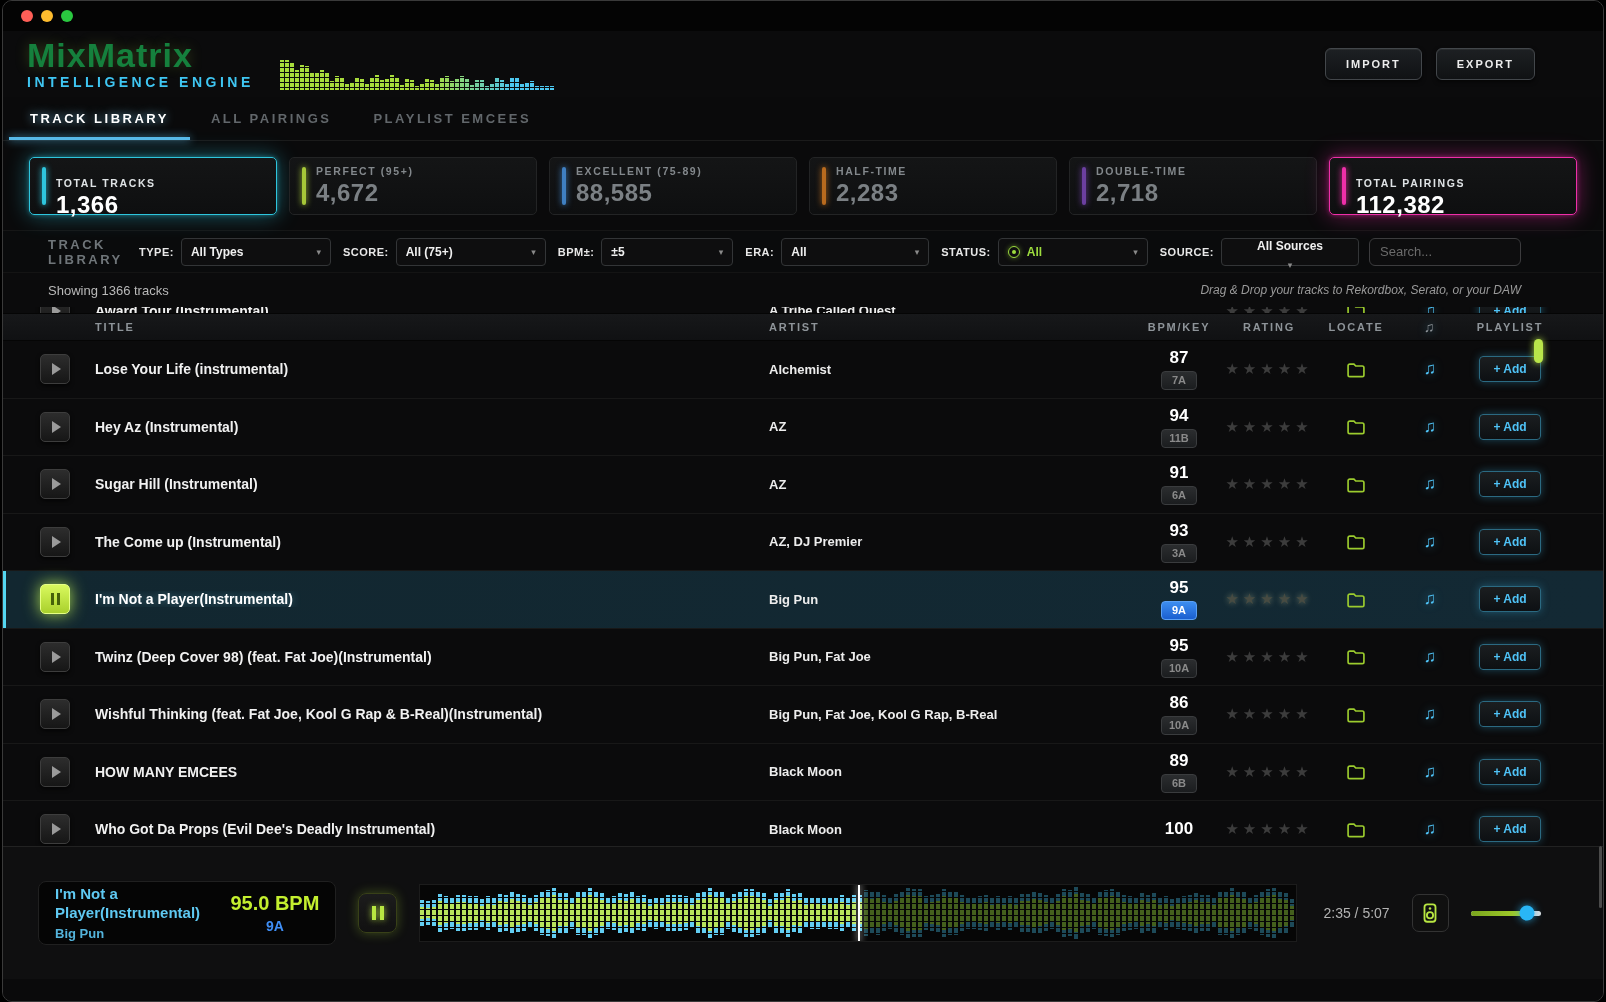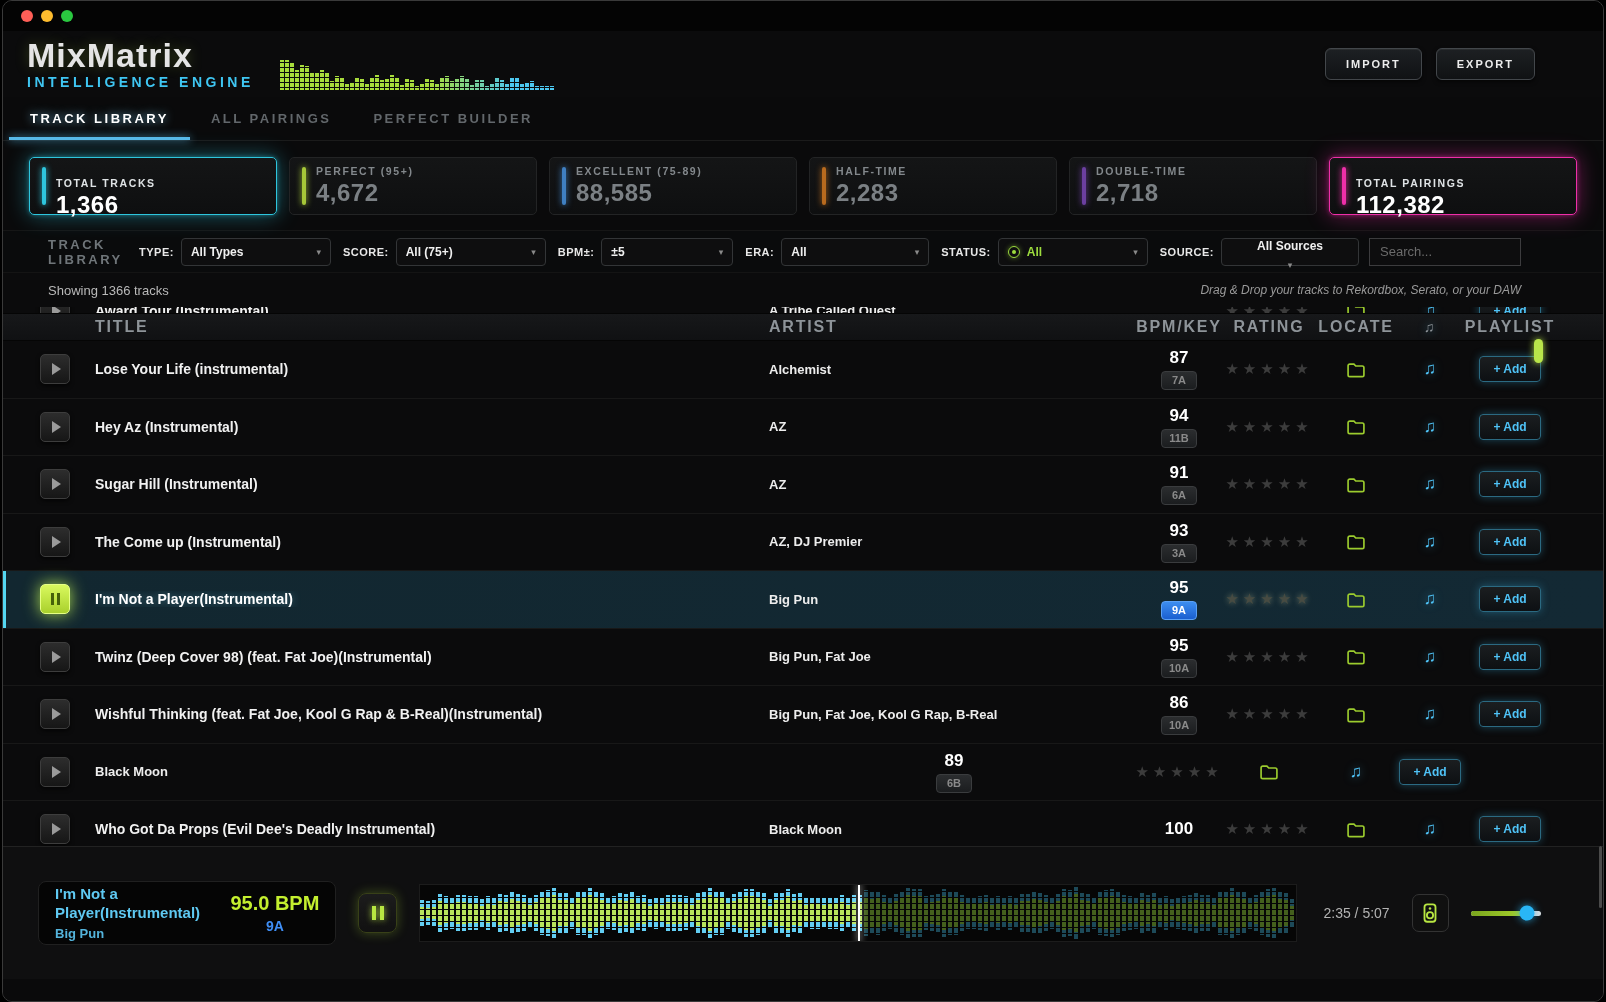--- a/index.html
+++ b/index.html
@@ -8,21 +8,21 @@
   .window { position:absolute; inset:0 2px 0 2px; background:#0a0a0b;
             border:1px solid #3a3a3a; border-radius:10px; overflow:hidden; }
 
   
   .titlebar { height:30px; background:#040404; display:flex; align-items:center; padding-left:18px; }
   .tl { width:12px; height:12px; border-radius:50%; margin-right:8px; }
 
   
   .header { height:66px; background:#0b0b0c; display:flex; align-items:center;
             padding:0 68px 0 24px; position:relative; }
-  .logo-title { font-size:34px; font-weight:bold; color:#e5e5e5; letter-spacing:1px;
+  .logo-title { font-size:34px; font-weight:bold; color:#15803d; letter-spacing:1px;
                 line-height:1; text-shadow:0 0 14px rgba(184,226,62,.25); }
   .logo-sub { font-size:14px; font-weight:bold; color:#3fc6f2; letter-spacing:3.5px; margin-top:2px; }
   .eq { display:flex; align-items:flex-end; height:38px; margin:14px 0 0 26px; position:relative; }
   .eq .bar { width:4px; margin-right:1px; }
   .eq::after { content:""; position:absolute; inset:0;
                background:repeating-linear-gradient(to bottom,#0b0b0c 0 1px,transparent 1px 5px); }
   .hdr-actions { margin-left:auto; display:flex; gap:14px; }
   .hdr-btn { min-width:86px; height:32px; padding:0 20px; border-radius:6px; cursor:pointer;
              background:linear-gradient(#1d2023,#101214); border:1px solid #43474b;
              color:#ececec; font-size:11px; font-weight:bold; letter-spacing:2px;
@@ -54,39 +54,39 @@
   .filter-title { font-size:13px; font-weight:bold; letter-spacing:2.5px; color:#6f7579; margin-right:auto; }
   .fctl { display:flex; align-items:center; gap:7px; }
   .fctl-label { font-size:11px; font-weight:bold; color:#e8e8e8; letter-spacing:.5px; }
   .fselect { height:28px; background:#0e0e0f; border:1px solid #333537; border-radius:4px;
              display:flex; align-items:center; padding:0 9px; cursor:pointer; gap:7px; }
   .fselect .val { font-size:12px; font-weight:bold; color:#f0f0f0; flex:1; }
   .fselect .caret { font-size:9px; color:#8a8a8a; }
   .status-icon { width:12px; height:12px; border:1.5px solid #9ddc3e; border-radius:50%;
                  position:relative; box-shadow:0 0 5px rgba(157,220,62,.5); flex:0 0 auto; }
   .status-icon::after { content:""; position:absolute; inset:3px; border-radius:50%; background:#9ddc3e; }
-  .search { width:152px; height:28px; background:#0d0d0e; border:1px solid #3c3c3e; border-radius:0;
+  .search { width:152px; height:28px; background:#0d0d0e; border:1px solid #3c3c3e; border-radius:6px;
             color:#e8e8e8; font-size:13px; padding:0 10px; outline:none; }
   .search::placeholder { color:#6b6b6b; }
 
   
   .metarow { height:34px; display:flex; align-items:center; justify-content:space-between;
              padding:0 82px 0 45px; background:#0b0b0c; }
   .showing { font-size:13px; color:#b9b9b9; }
   .hint { font-size:12px; font-style:italic; color:#9a9a9a; }
 
   
   .tablewrap { height:539px; overflow:hidden; position:relative; background:#0b0b0c; }
   .tgrid { display:grid; grid-template-columns:66px 674px 1fr 80px 100px 74px 74px 86px;
            align-items:center; padding-left:26px; padding-right:50px; }
   .partial-strip { height:6px; overflow:hidden; }
   .partial-strip .trow { margin-top:-25px; border-bottom:none; }
   .thead { height:28px; background:linear-gradient(#17181a,#101113);
            border-top:1px solid #050505; border-bottom:1px solid #050505; }
-  .thead .th { font-size:16px; font-weight:bold; letter-spacing:1.8px; color:#8e9499; }
+  .thead .th { font-size:11px; font-weight:bold; letter-spacing:1.8px; color:#8e9499; }
   .th.c, .td.c { text-align:center; justify-self:center; }
   .trow { height:57.5px; border-bottom:1px solid #181818; position:relative; }
   .trow.selected { background:linear-gradient(90deg,#122730,#132934);
                    box-shadow:inset 3px 0 0 #55d7f1; }
   .title-cell { font-size:14px; font-weight:bold; color:#f1f1f1; white-space:nowrap; overflow:hidden; }
   .trow.selected .title-cell { color:#fff; text-shadow:0 0 9px rgba(140,225,255,.4); }
   .artist-cell { font-size:13px; font-weight:bold; color:#ededed; white-space:nowrap; overflow:hidden; }
   .playbtn { width:30px; height:30px; border-radius:5px; margin-left:11px; cursor:pointer;
              background:linear-gradient(#2d2d2d,#161616); border:1px solid #3d3d3d;
              display:flex; align-items:center; justify-content:center;
@@ -224,21 +224,21 @@
       </div>
     <div class="hdr-actions">
       <button class="hdr-btn">IMPORT</button>
       <button class="hdr-btn">EXPORT</button>
     </div>
   </div>
 
   <div class="tabbar" id="tabbar">
       <div class="tab active">TRACK LIBRARY</div>
       <div class="tab">ALL PAIRINGS</div>
-      <div class="tab">PERFECT BUILDER</div>
+      <div class="tab">PLAYLIST EMCEES</div>
     </div>
 
   <div class="stats" id="stats-row">
       <div class="stat-card highlight" style="border-color: rgb(46, 197, 221); box-shadow: rgba(46, 197, 221, 0.45) 0px 0px 22px, rgba(46, 197, 221, 0.45) 0px 0px 5px;">
         <div class="stat-accent" style="background: rgb(46, 197, 221); box-shadow: rgb(46, 197, 221) 0px 0px 6px;"></div>
         <div>
           <div class="stat-label">TOTAL TRACKS</div>
           <div class="stat-value">1,366</div>
         </div>
       </div>
@@ -517,20 +517,21 @@
           </div>
           <div class="td c"><span class="musicnote">♫</span></div>
           <div class="td c"><button class="addbtn">+ Add</button></div>
         </div>
         <div class="tgrid trow">
           <div>
             <button class="playbtn">
               <span class="tri"></span>
             </button>
           </div>
+          <div class="title-cell td">HOW MANY EMCEES</div>
           <div class="artist-cell td">Black Moon</div>
           <div class="bpmcell td">
             <div class="bpm-num">89</div>
             <div class="keybadge">6B</div>
           </div>
           <div class="td c"><span class="stars">★★★★★</span></div>
           <div class="td c">
             <svg class="foldersvg" width="20" height="17" viewBox="0 0 24 20">
               <path d="M2.5 5.5a2 2 0 0 1 2-2h5l2.2 2.3h7.8a2 2 0 0 1 2 2v8.7a2 2 0 0 1-2 2h-15a2 2 0 0 1-2-2z" fill="none" stroke="#9ccc2e" stroke-width="2"></path>
             </svg>

